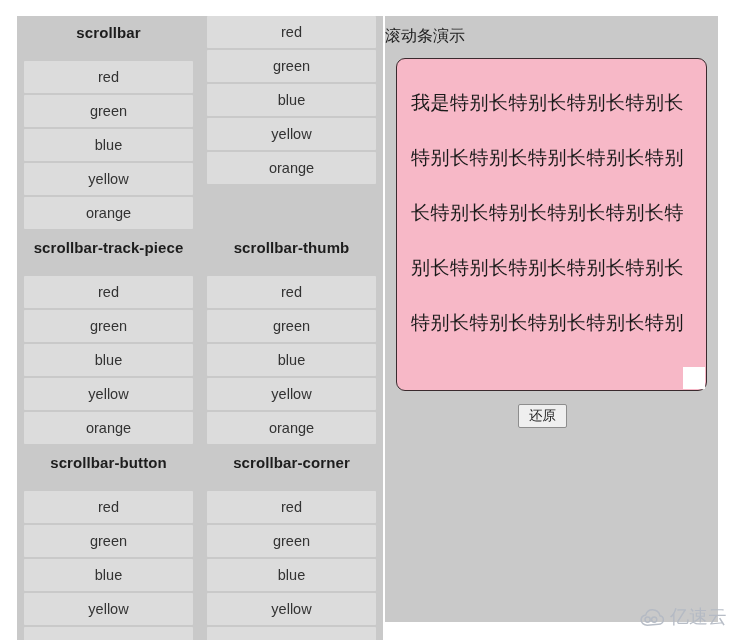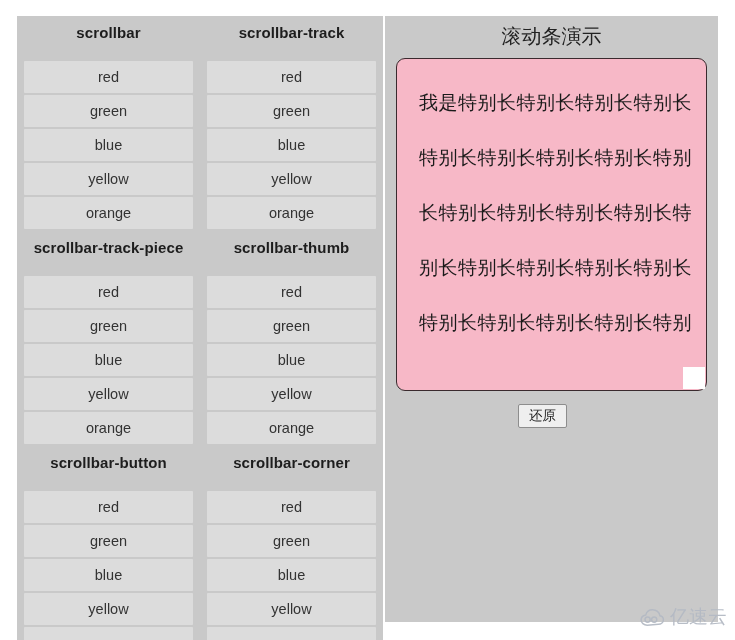--- a/index.html
+++ b/index.html
@@ -70,22 +70,22 @@
     position: absolute;
     left: 385px;
     top: 16px;
     width: 333px;
     height: 606px;
     background: #c9c9c9;
     box-sizing: border-box;
   }
 
   .demo-title {
-    text-align: center;
-    font-size: 20px;
+    text-align: left;
+    font-size: 16px;
     color: #222222;
     line-height: 40px;
     height: 40px;
   }
 
   .ta-wrap {
     position: absolute;
     left: 11px;
     top: 42px;
     width: 311px;
@@ -104,21 +104,20 @@
     line-height: 55px;
     color: #1a1a1a;
     overflow: hidden;
     white-space: pre-wrap;
     word-break: break-all;
     letter-spacing: 0.5px;
     font-family: Liberation Sans, sans-serif;
     resize: none;
     outline: none;
     display: block;
-    text-align: right;
   }
 
   .resize-grip {
     position: absolute;
     right: 2px;
     bottom: 2px;
     width: 22px;
     height: 22px;
     background: #ffffff;
     pointer-events: none;
@@ -173,21 +172,20 @@
     <div class="cols">
       <div class="col">
         <div class="group-head">scrollbar</div>
         <div class="opt-cell">red</div>
         <div class="opt-cell">green</div>
         <div class="opt-cell">blue</div>
         <div class="opt-cell">yellow</div>
         <div class="opt-cell">orange</div>
       </div>
       <div class="col">
-        <div class="group-head">scrollbar-track</div>
         <div class="opt-cell">red</div>
         <div class="opt-cell">green</div>
         <div class="opt-cell">blue</div>
         <div class="opt-cell">yellow</div>
         <div class="opt-cell">orange</div>
       </div>
     </div>
 
     <div class="cols">
       <div class="col">

